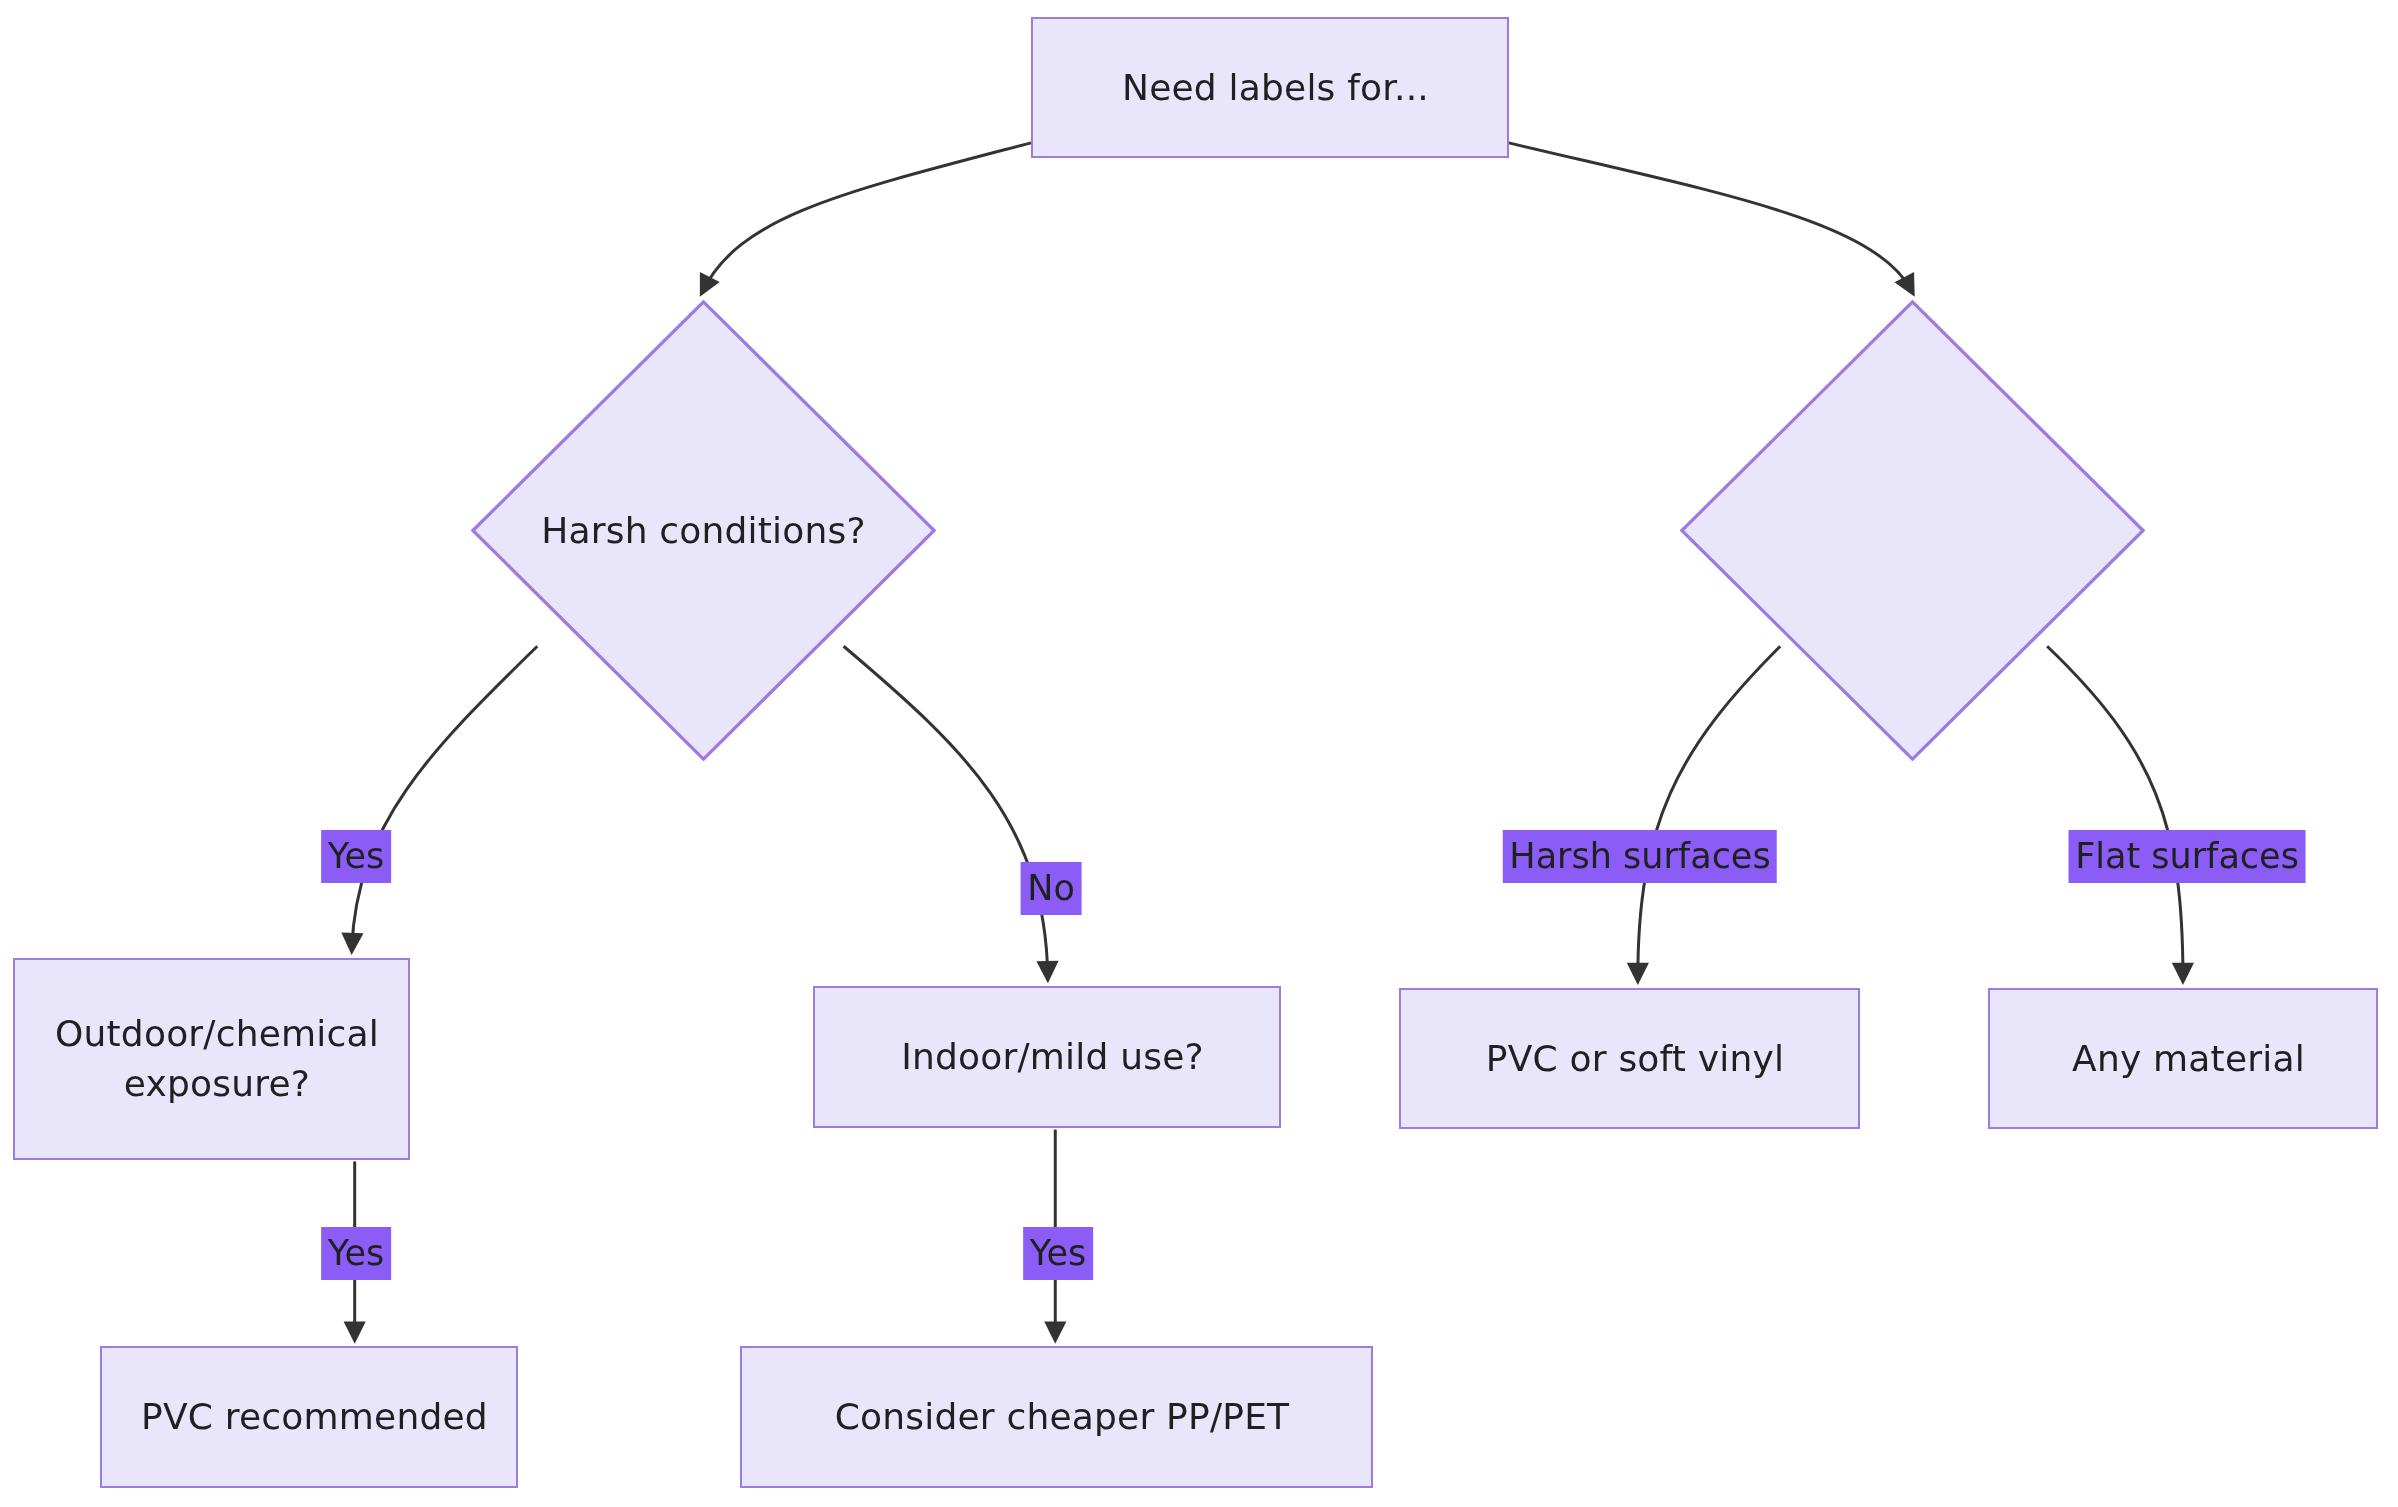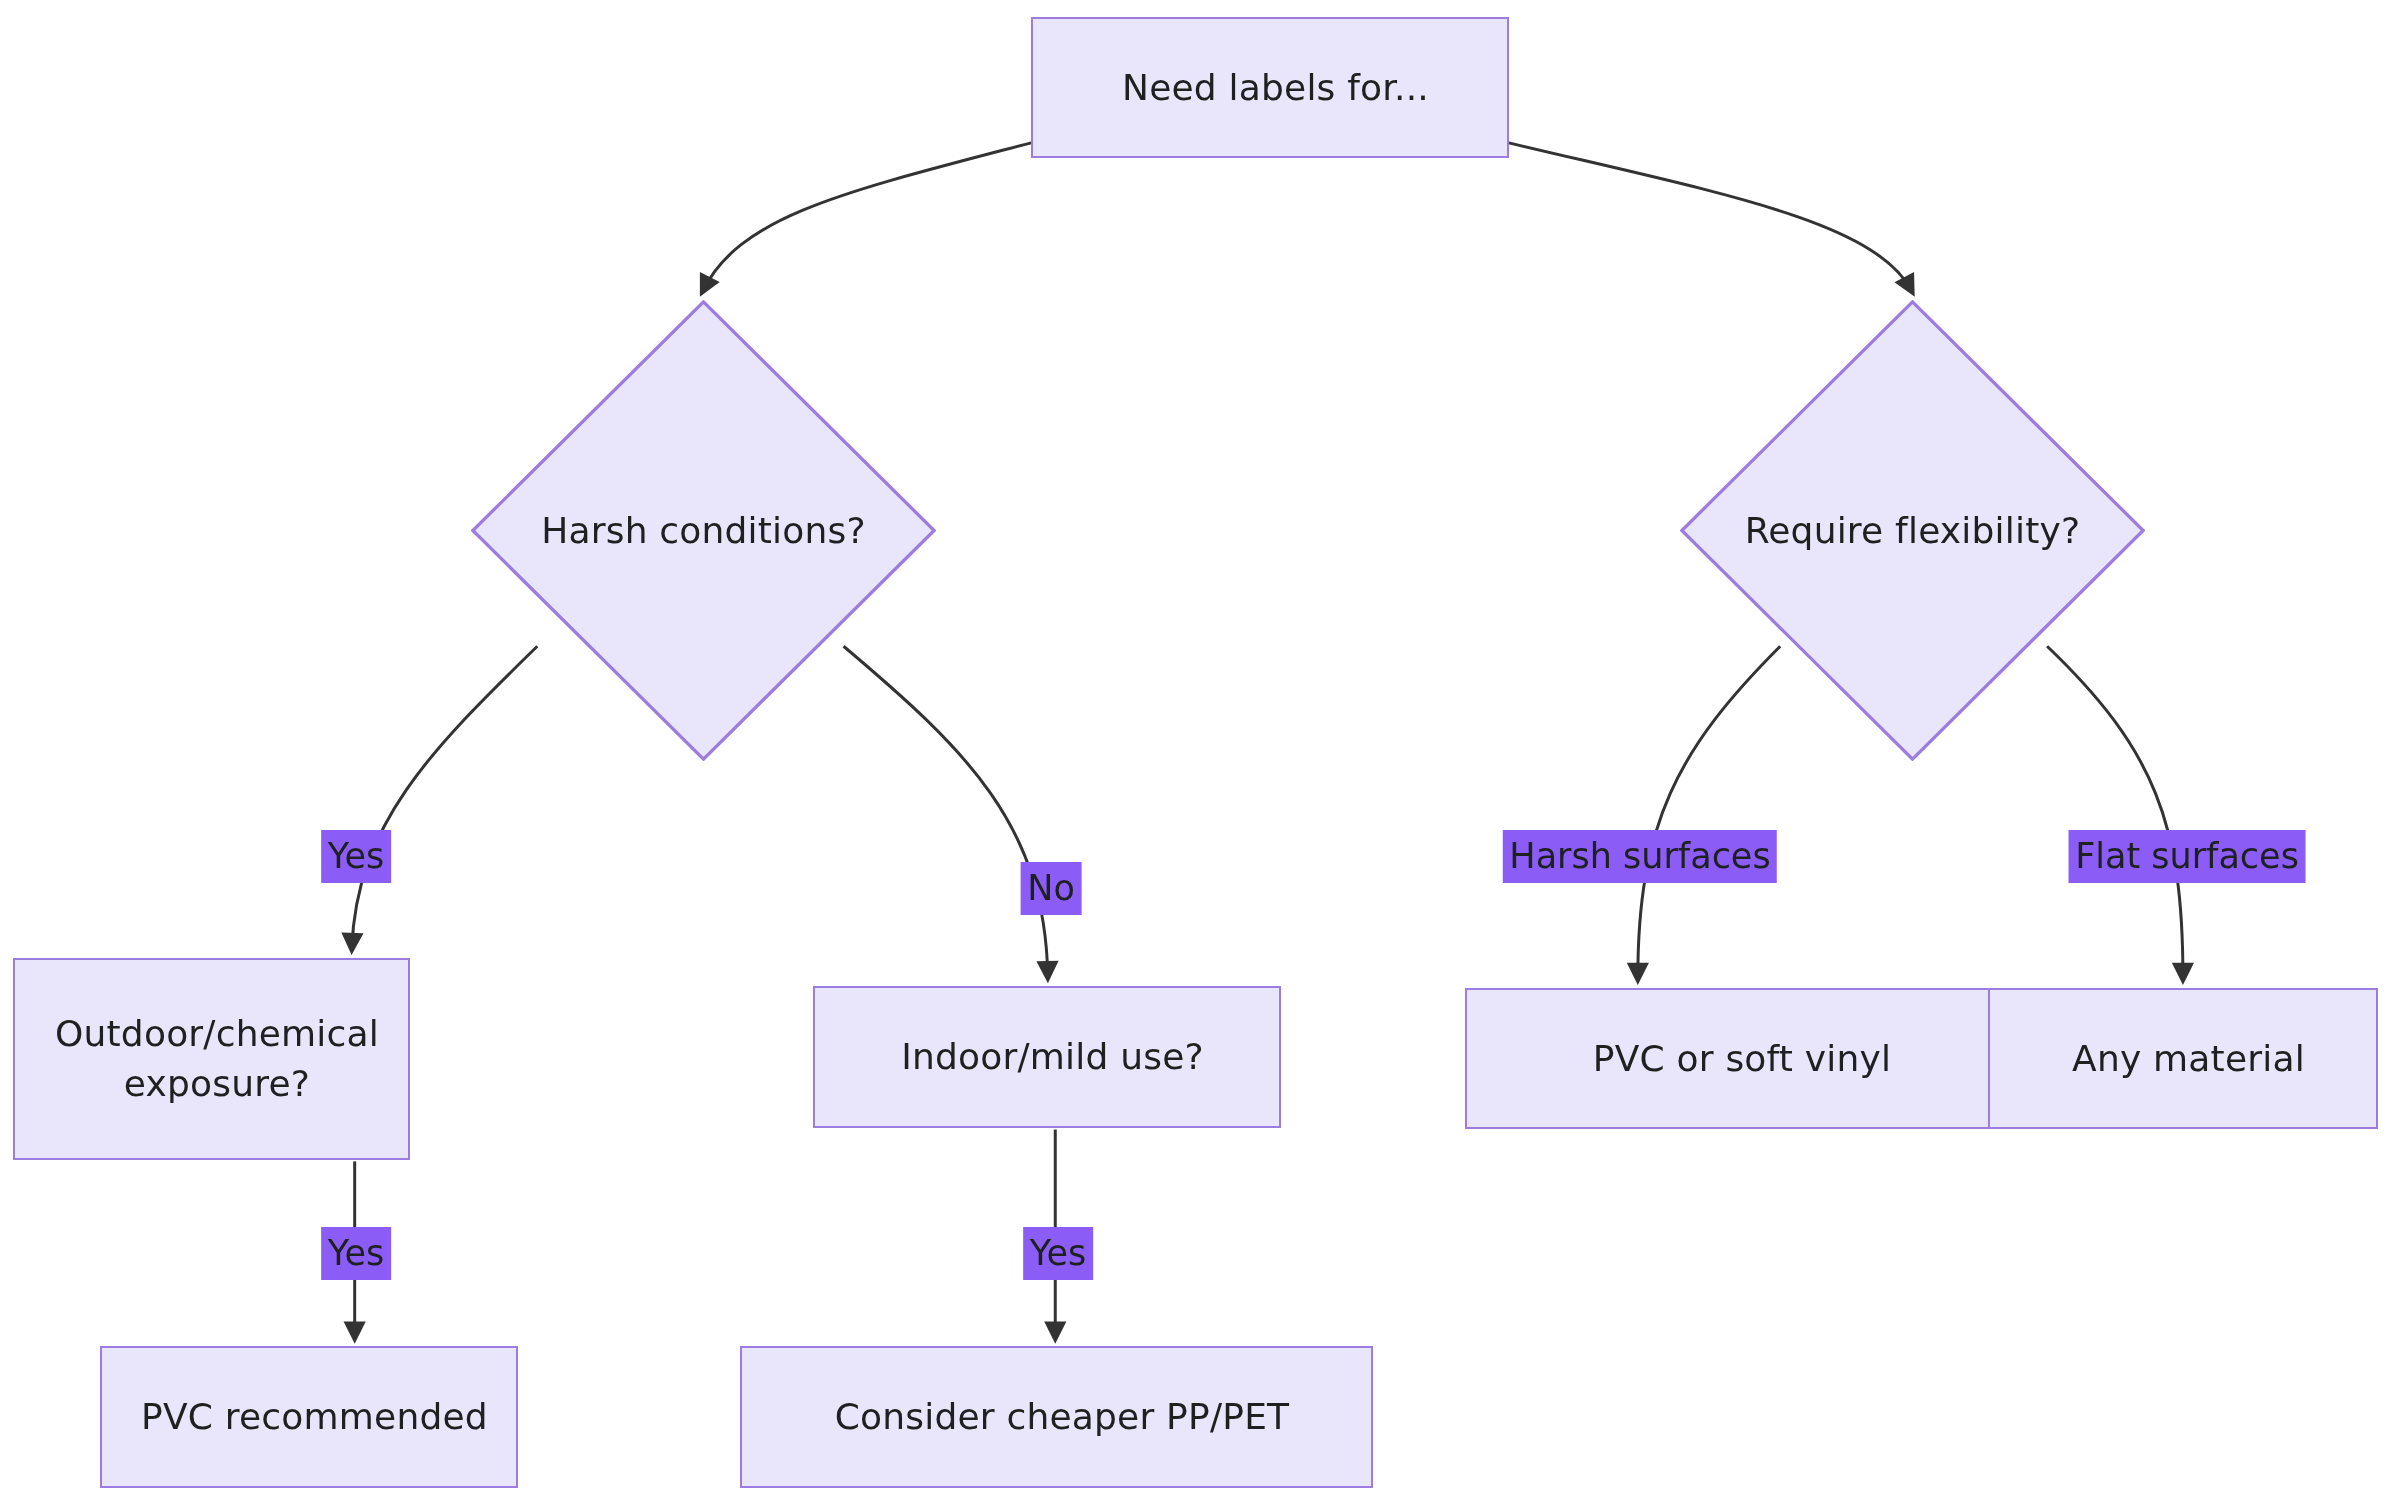--- a/index.html
+++ b/index.html
@@ -105,30 +105,29 @@
       <div class="node diamond-wrap" style="left: 471px; top: 300px; width: 465px; height: 461px;">
         <svg class="diamond-shape" viewBox="0 0 496 492" preserveAspectRatio="none">
           <polygon points="248,2 494,246 248,490 2,246" fill="#e9e6fb" stroke="#9d7ce0" stroke-width="3.5"></polygon>
         </svg>
         <span class="diamond-label">Harsh conditions?</span>
       </div>
       <div class="node diamond-wrap" style="left: 1680px; top: 300px; width: 465px; height: 461px;">
         <svg class="diamond-shape" viewBox="0 0 496 492" preserveAspectRatio="none">
           <polygon points="248,2 494,246 248,490 2,246" fill="#e9e6fb" stroke="#9d7ce0" stroke-width="3.5"></polygon>
         </svg>
-        <span class="diamond-label">Require flexibility?</span>
       </div>
       <div class="node rect" style="left: 13px; top: 958px; width: 397px; height: 202px;">
         <span class="node-text">Outdoor/chemical
 exposure?</span>
       </div>
       <div class="node rect" style="left: 813px; top: 986px; width: 468px; height: 142px;">
         <span class="node-text">Indoor/mild use?</span>
       </div>
-      <div class="node rect" style="left: 1465px; top: 988px; width: 543px; height: 141px;">
+      <div class="node rect" style="left: 1399px; top: 988px; width: 461px; height: 141px;">
         <span class="node-text">PVC or soft vinyl</span>
       </div>
       <div class="node rect" style="left: 1988px; top: 988px; width: 390px; height: 141px;">
         <span class="node-text">Any material</span>
       </div>
       <div class="node rect" style="left: 100px; top: 1346px; width: 418px; height: 142px;">
         <span class="node-text">PVC recommended</span>
       </div>
       <div class="node rect" style="left: 740px; top: 1346px; width: 633px; height: 142px;">
         <span class="node-text">Consider cheaper PP/PET</span>

